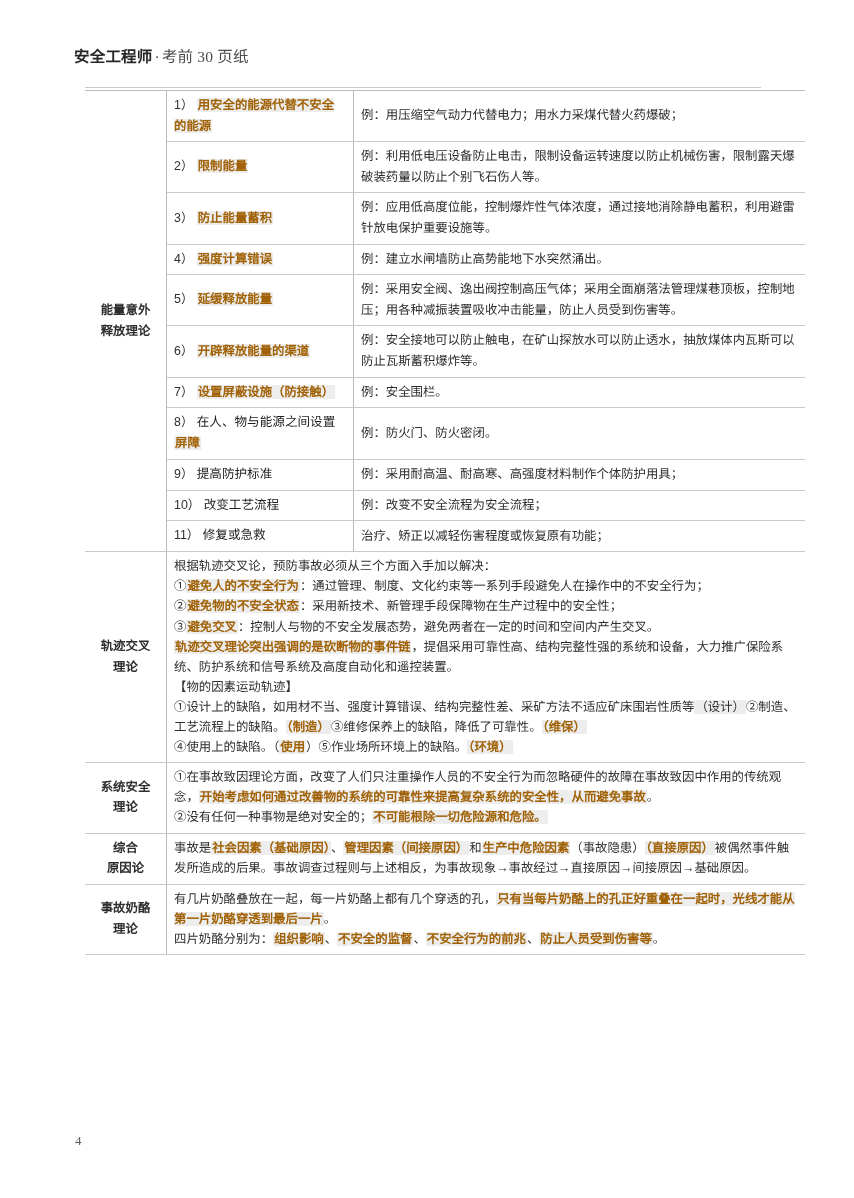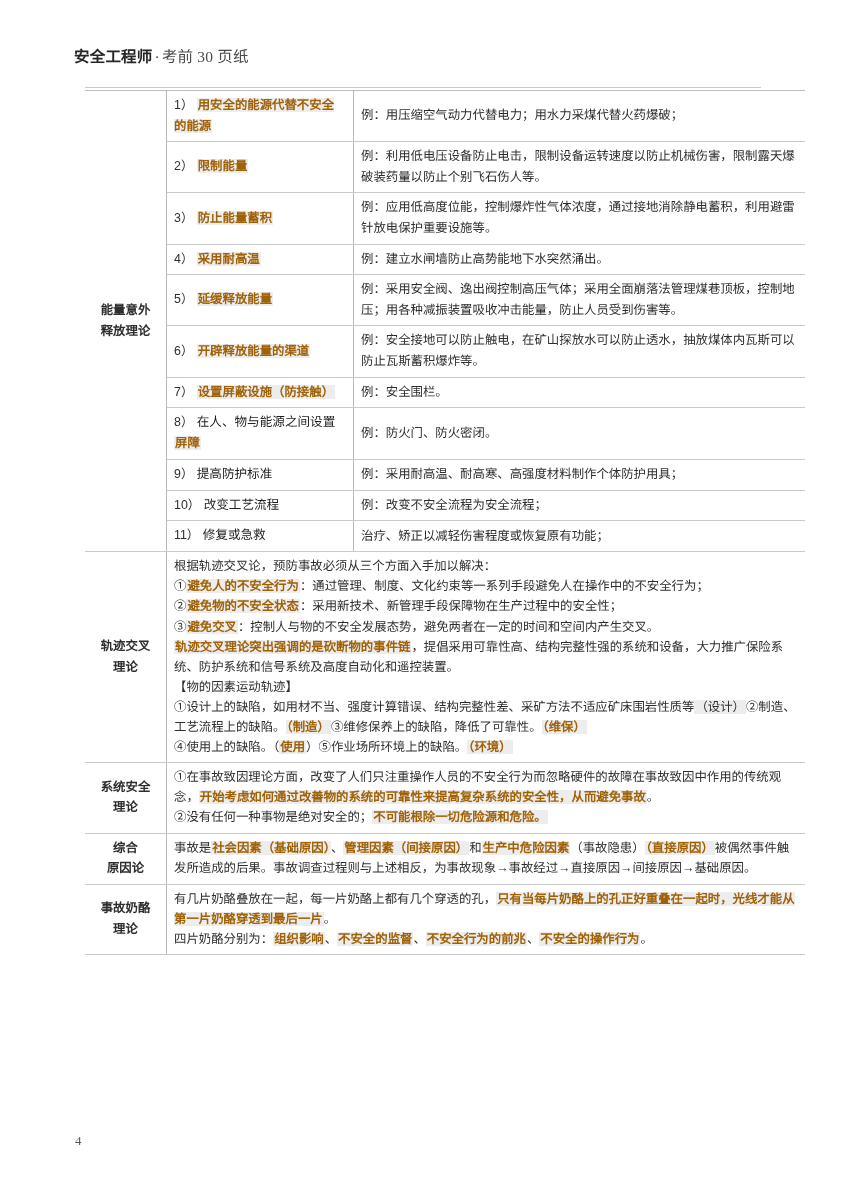--- a/index.html
+++ b/index.html
@@ -161,21 +161,21 @@
           </tr>
           <tr>
             <td class="c-item"><span class="num">2） </span><span class="hl">限制能量</span></td>
             <td class="c-desc">例：利用低电压设备防止电击，限制设备运转速度以防止机械伤害，限制露天爆破装药量以防止个别飞石伤人等。</td>
           </tr>
           <tr>
             <td class="c-item"><span class="num">3） </span><span class="hl">防止能量蓄积</span></td>
             <td class="c-desc">例：应用低高度位能，控制爆炸性气体浓度，通过接地消除静电蓄积，利用避雷针放电保护重要设施等。</td>
           </tr>
           <tr>
-            <td class="c-item"><span class="num">4） </span><span class="hl">采用耐高温</span></td>
+            <td class="c-item"><span class="num">4） </span><span class="hl">强度计算错误</span></td>
             <td class="c-desc">例：建立水闸墙防止高势能地下水突然涌出。</td>
           </tr>
           <tr>
             <td class="c-item"><span class="num">5） </span><span class="hl">延缓释放能量</span></td>
             <td class="c-desc">例：采用安全阀、逸出阀控制高压气体；采用全面崩落法管理煤巷顶板，控制地压；用各种减振装置吸收冲击能量，防止人员受到伤害等。</td>
           </tr>
           <tr>
             <td class="c-item"><span class="num">6） </span><span class="hl">开辟释放能量的渠道</span></td>
             <td class="c-desc">例：安全接地可以防止触电，在矿山探放水可以防止透水，抽放煤体内瓦斯可以防止瓦斯蓄积爆炸等。</td>
           </tr>
@@ -234,21 +234,21 @@
               <div class="line tight"><span>事故是</span><span class="hl">社会因素（基础原因）</span><span>、</span><span class="hl">管理因素（间接原因）</span><span>和</span><span class="hl">生产中危险因素</span><span>（事故隐患）</span><span class="hl">（直接原因）</span><span>被偶然事件触发所造成的后果。事故调查过程则与上述相反，为事故现象→事故经过→直接原因→间接原因→基础原因。</span></div>
             </td>
           </tr>
           <tr>
             <td class="c-label" rowspan="1">
               <span class="line">事故奶酪</span>
               <span class="line">理论</span>
             </td>
             <td class="c-body" colspan="2">
               <div class="line tight"><span>有几片奶酪叠放在一起，每一片奶酪上都有几个穿透的孔，</span><span class="hl">只有当每片奶酪上的孔正好重叠在一起时，光线才能从第一片奶酪穿透到最后一片</span><span>。</span></div>
-              <div class="line tight"><span>四片奶酪分别为：</span><span class="hl">组织影响</span><span>、</span><span class="hl">不安全的监督</span><span>、</span><span class="hl">不安全行为的前兆</span><span>、</span><span class="hl">不安全的操作行为</span><span>。</span></div>
+              <div class="line tight"><span>四片奶酪分别为：</span><span class="hl">组织影响</span><span>、</span><span class="hl">不安全的监督</span><span>、</span><span class="hl">不安全行为的前兆</span><span>、</span><span class="hl">防止人员受到伤害等</span><span>。</span></div>
             </td>
           </tr>
         </tbody>
     </table>
   </div>
 
   <div class="page-number">4</div>
 
 </div>
 

